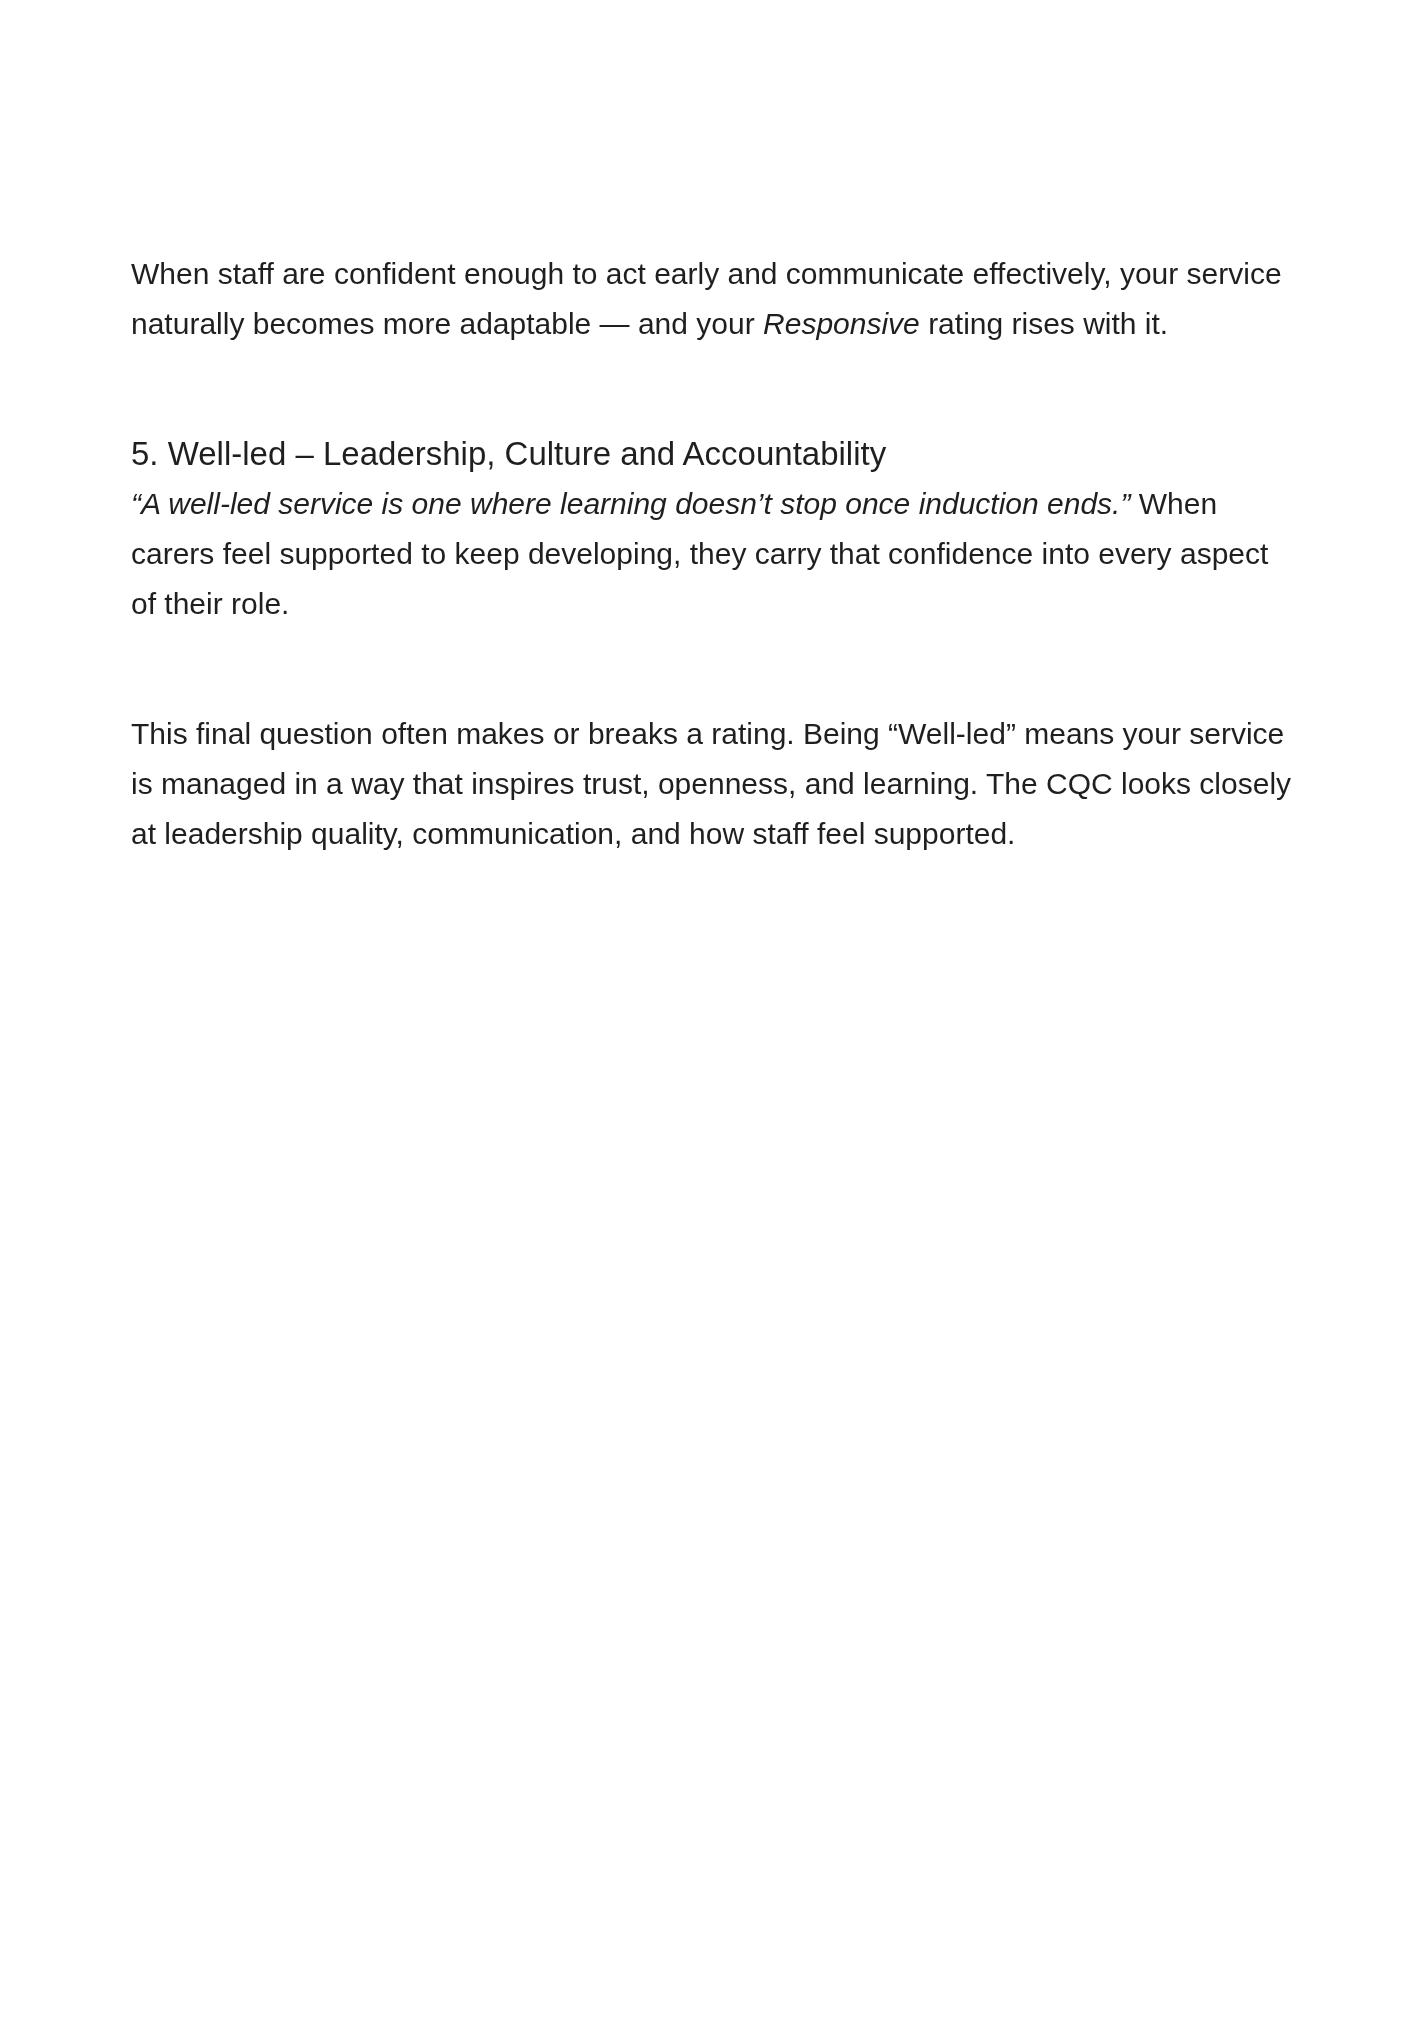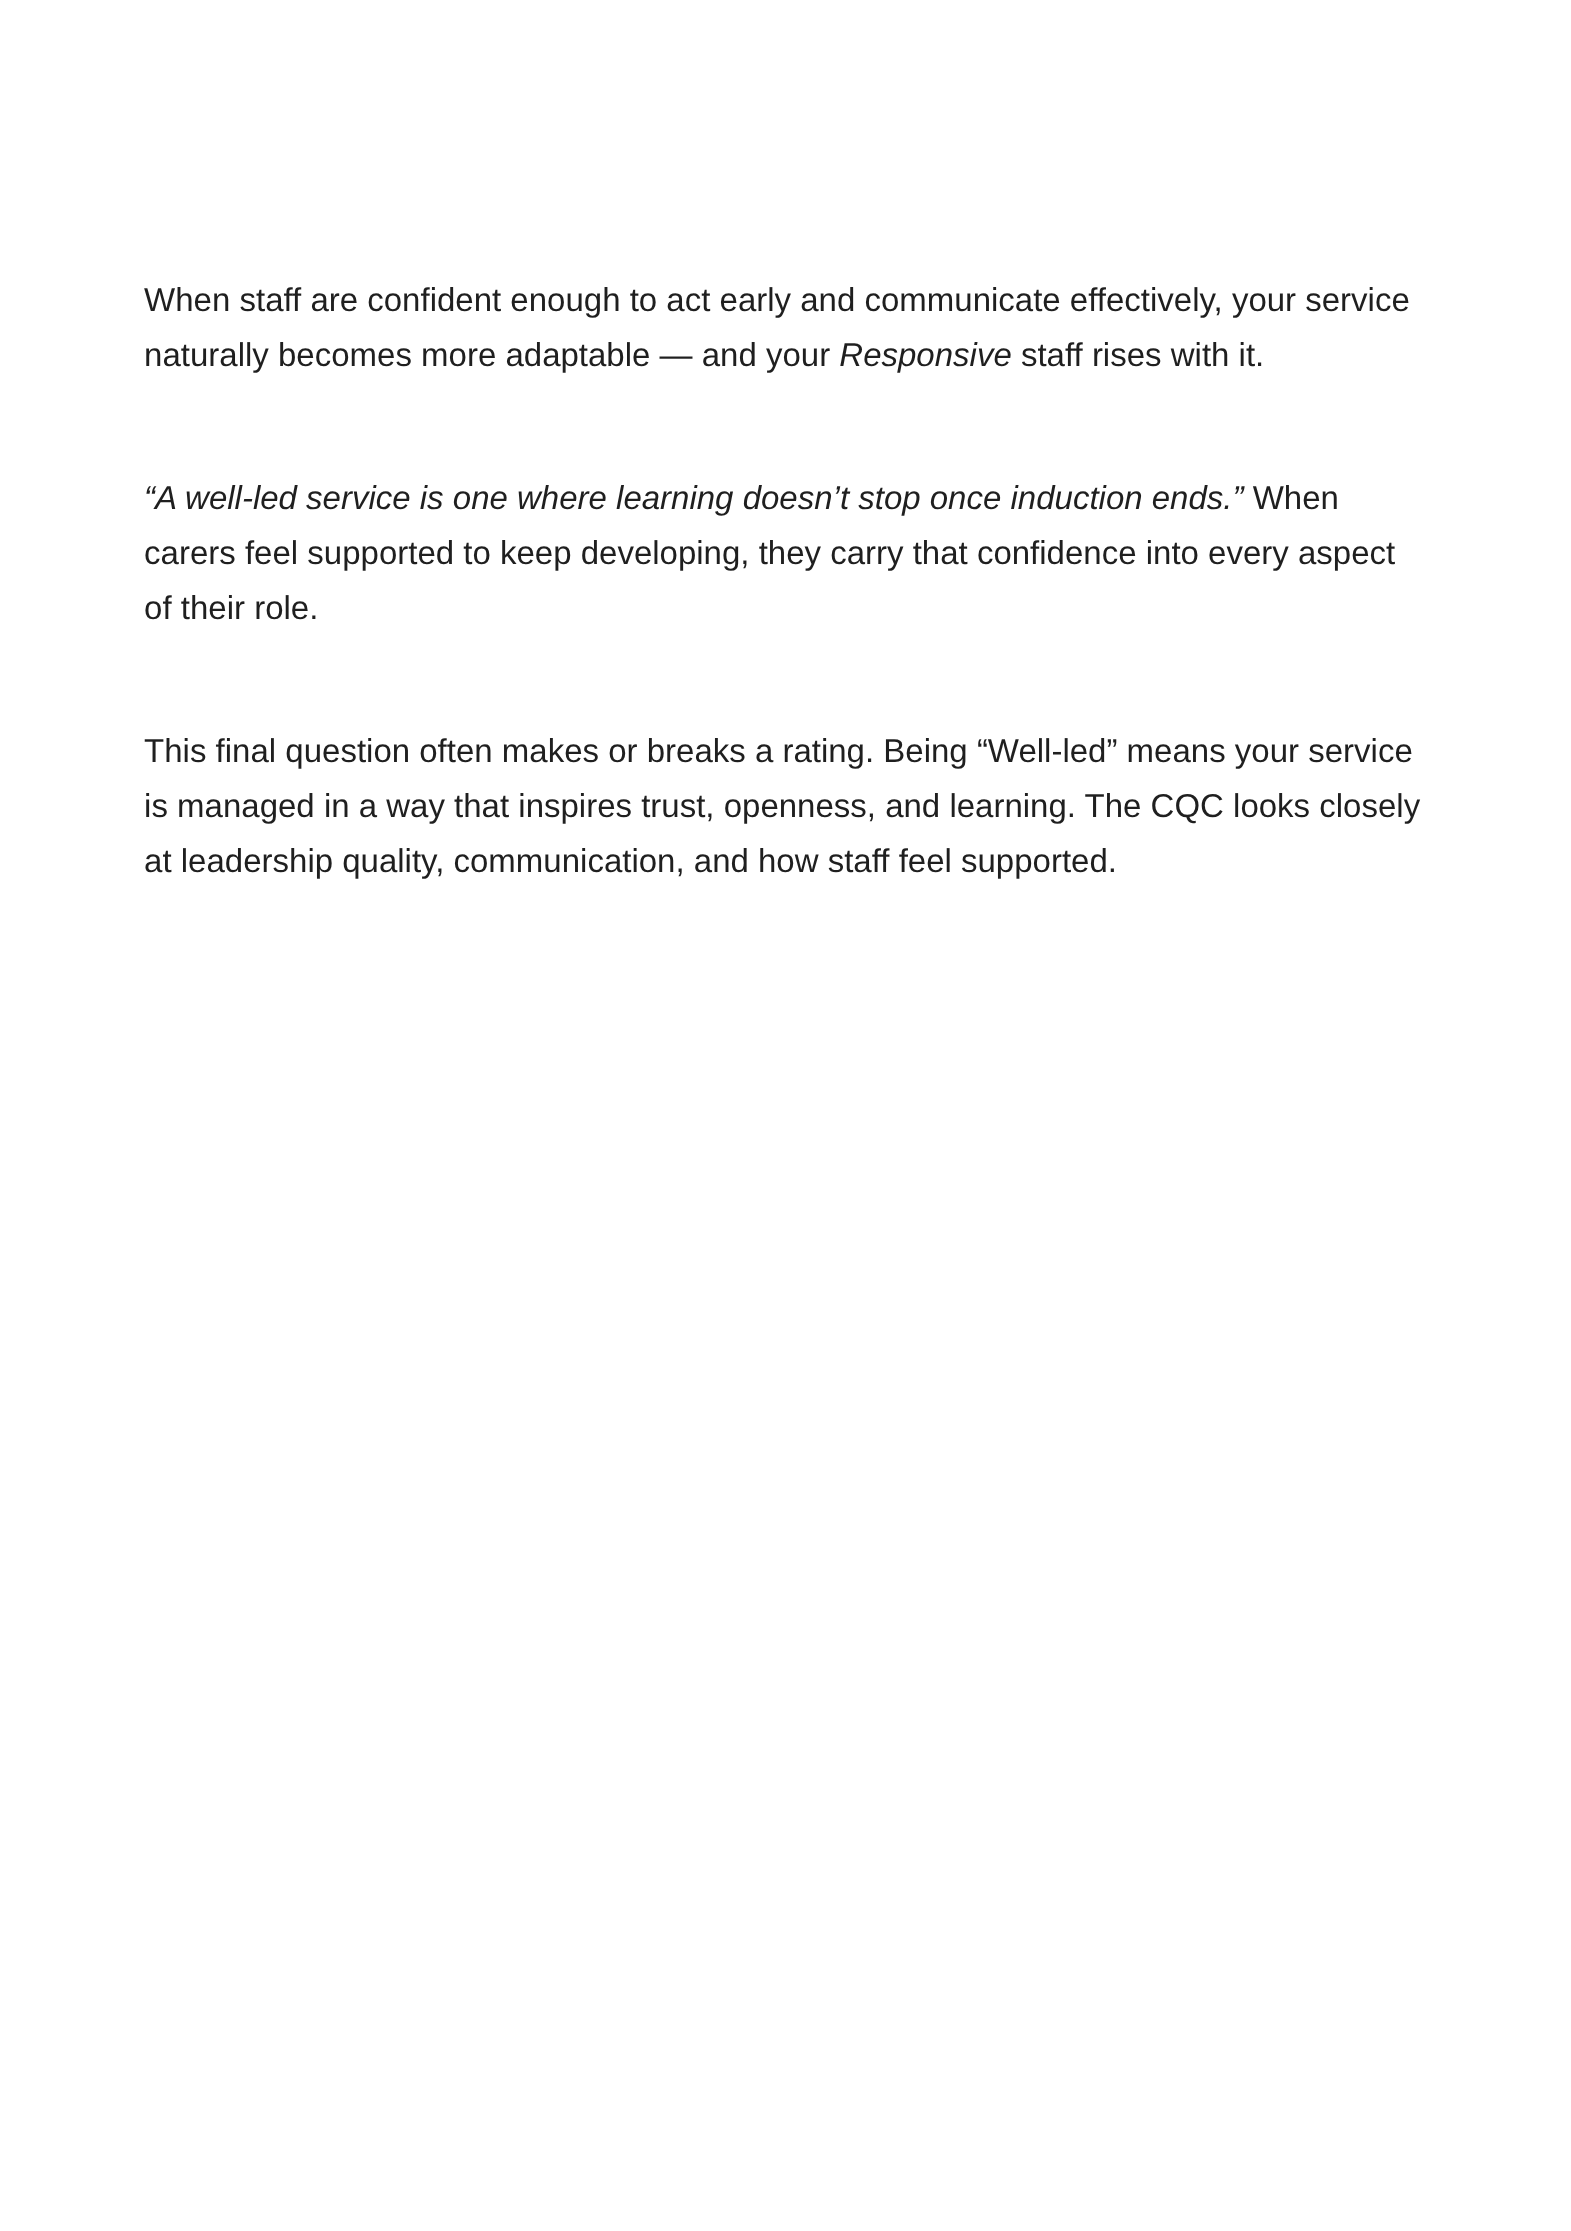--- a/index.html
+++ b/index.html
@@ -39,23 +39,24 @@
     text-decoration: none;
     cursor: pointer;
   }
 </style>
 </head>
 <body>
 
 <main class="page">
   <div class="content">
 
-    <p><span>When staff are confident enough to act early and communicate effectively, your service naturally becomes more adaptable — and your </span><em>Responsive</em><span> staff rises with it.</span></p>
+    <p><span>When staff are confident enough to act early and communicate effectively, your service naturally becomes more adaptable — and your </span><em>Responsive</em><span> rating rises with it.</span></p>
 
 
+    <h2>5. Well-led – Leadership, Culture and Accountability</h2>
 
     <p><em>“A well-led service is one where learning doesn’t stop once induction ends.” </em><span>When carers feel supported to keep developing, they carry that confidence into every aspect of their role.</span></p>
 
     <p><span>This final question often makes or breaks a rating. Being “Well-led” means your service is managed in a way that inspires trust, openness, and learning. The CQC looks closely at leadership quality, communication, and how staff feel supported.</span></p>
 
 
   </div>
 </main>
 
 </body></html>

